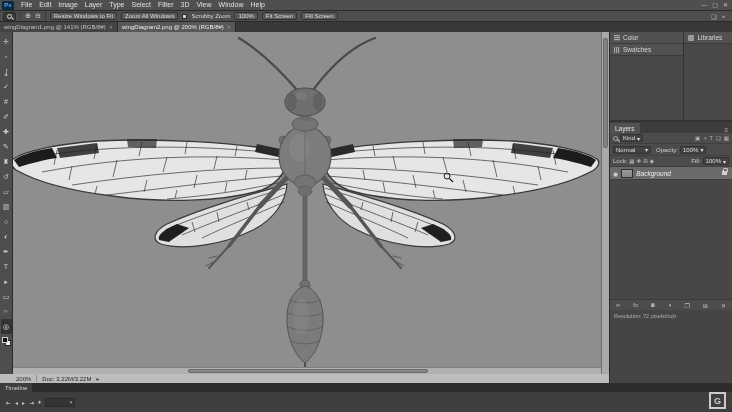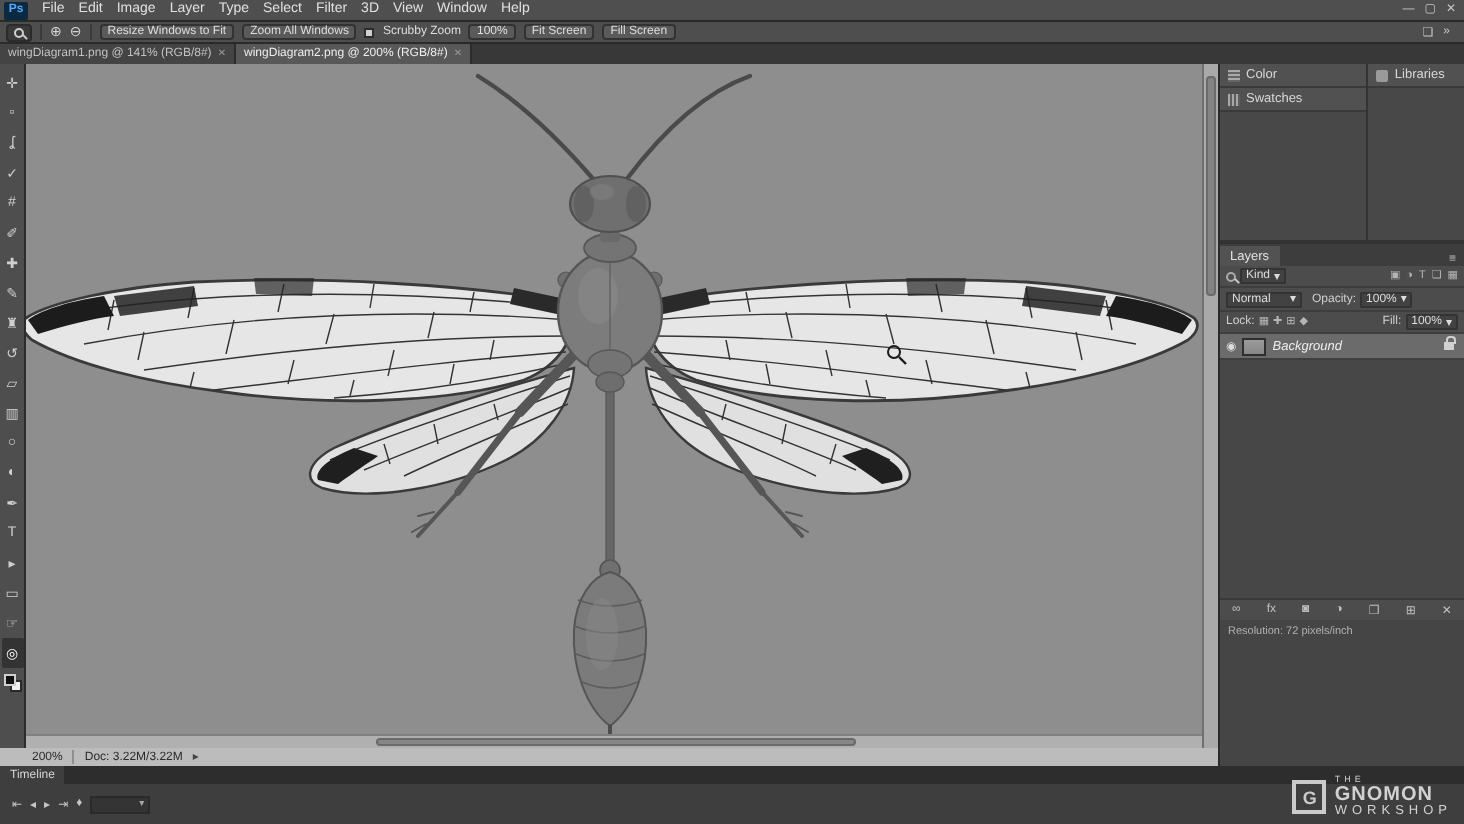--- a/index.html
+++ b/index.html
@@ -418,19 +418,14 @@
     <span class="tl-ctrl">◂</span>
     <span class="tl-ctrl">▸</span>
     <span class="tl-ctrl">⇥</span>
     <span class="tl-ctrl">♦</span>
     <span class="tl-dd">
       <span>▾</span>
     </span>
   </div>
   <div id="watermark">
     <div class="wm-logo">G</div>
-    <div class="wm-text">
-      <span class="wm-the">THE</span>
-      <span class="wm-gnomon">GNOMON</span>
-      <span class="wm-workshop">WORKSHOP</span>
-    </div>
   </div>
 </div>
 
 </body></html>

